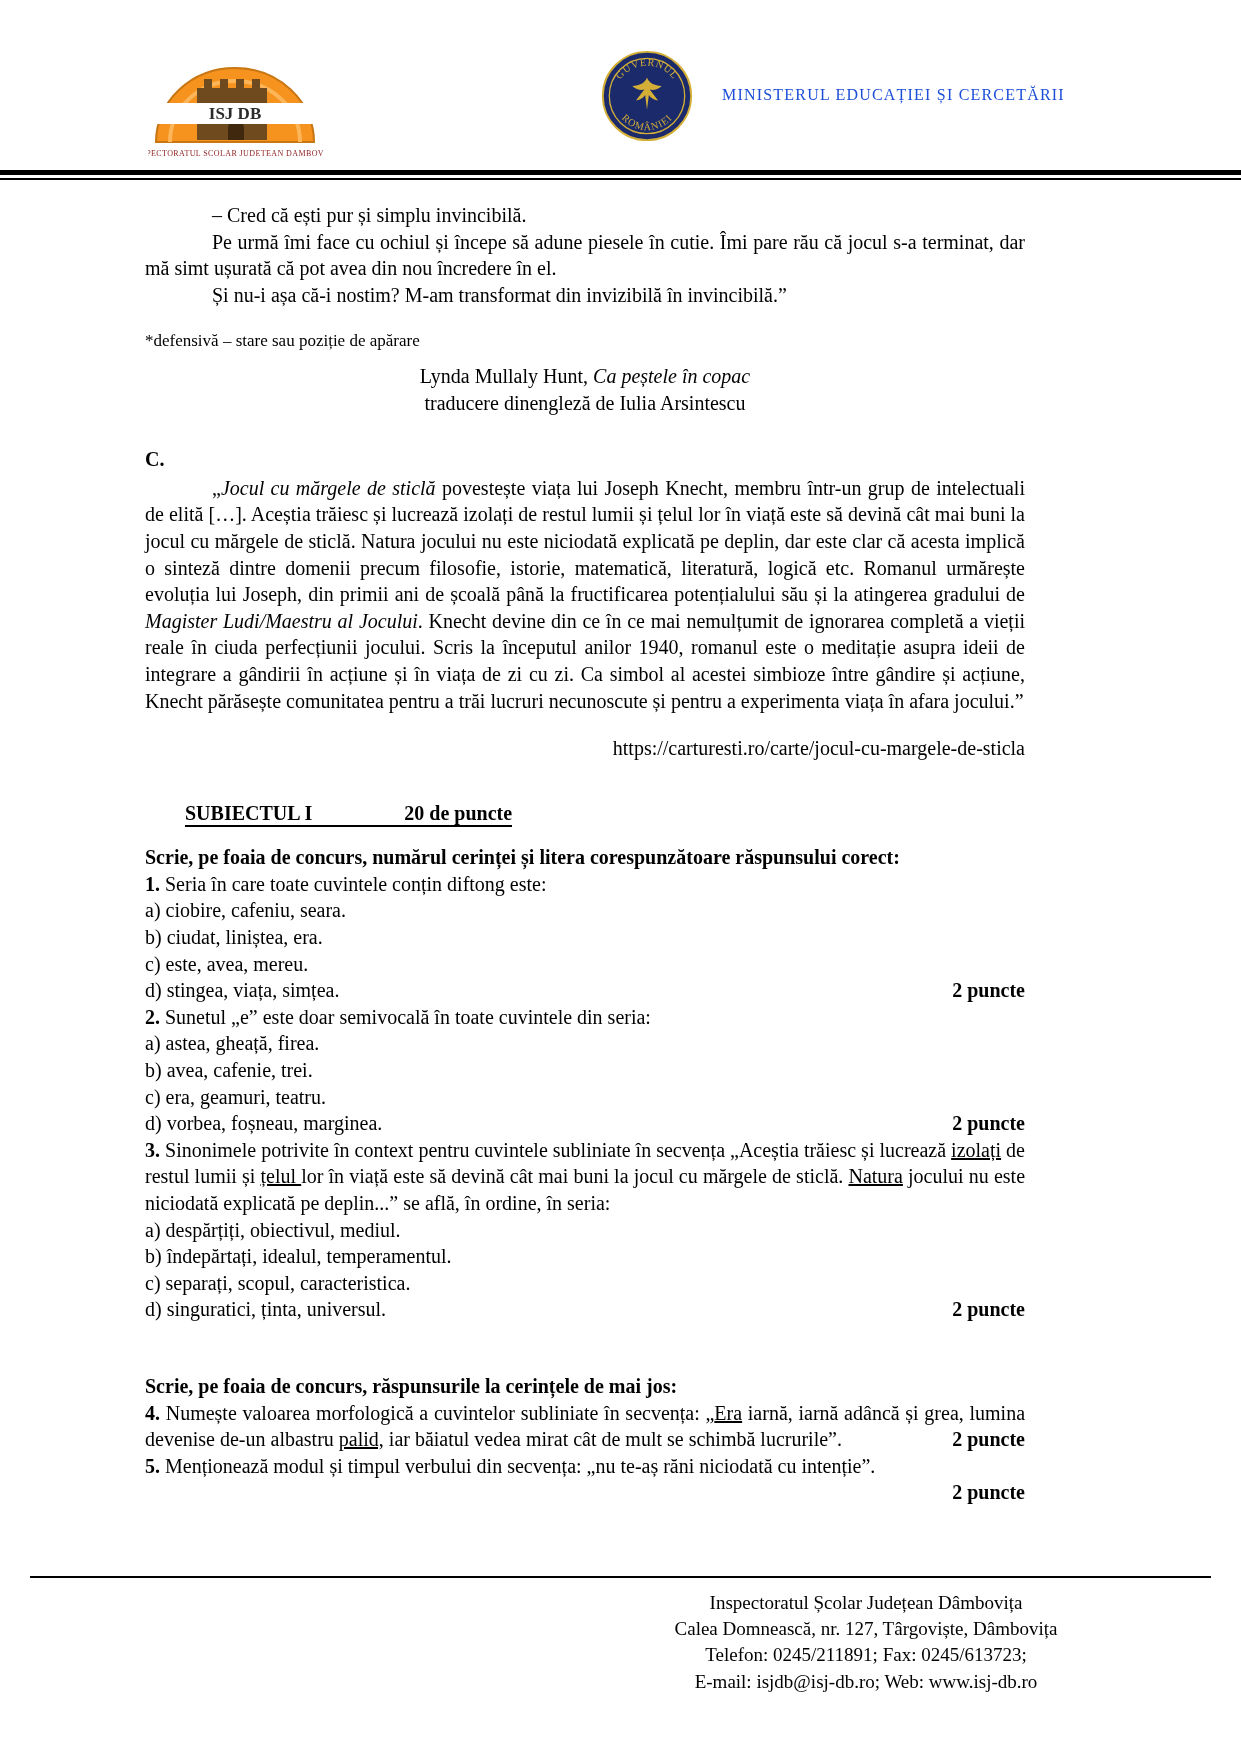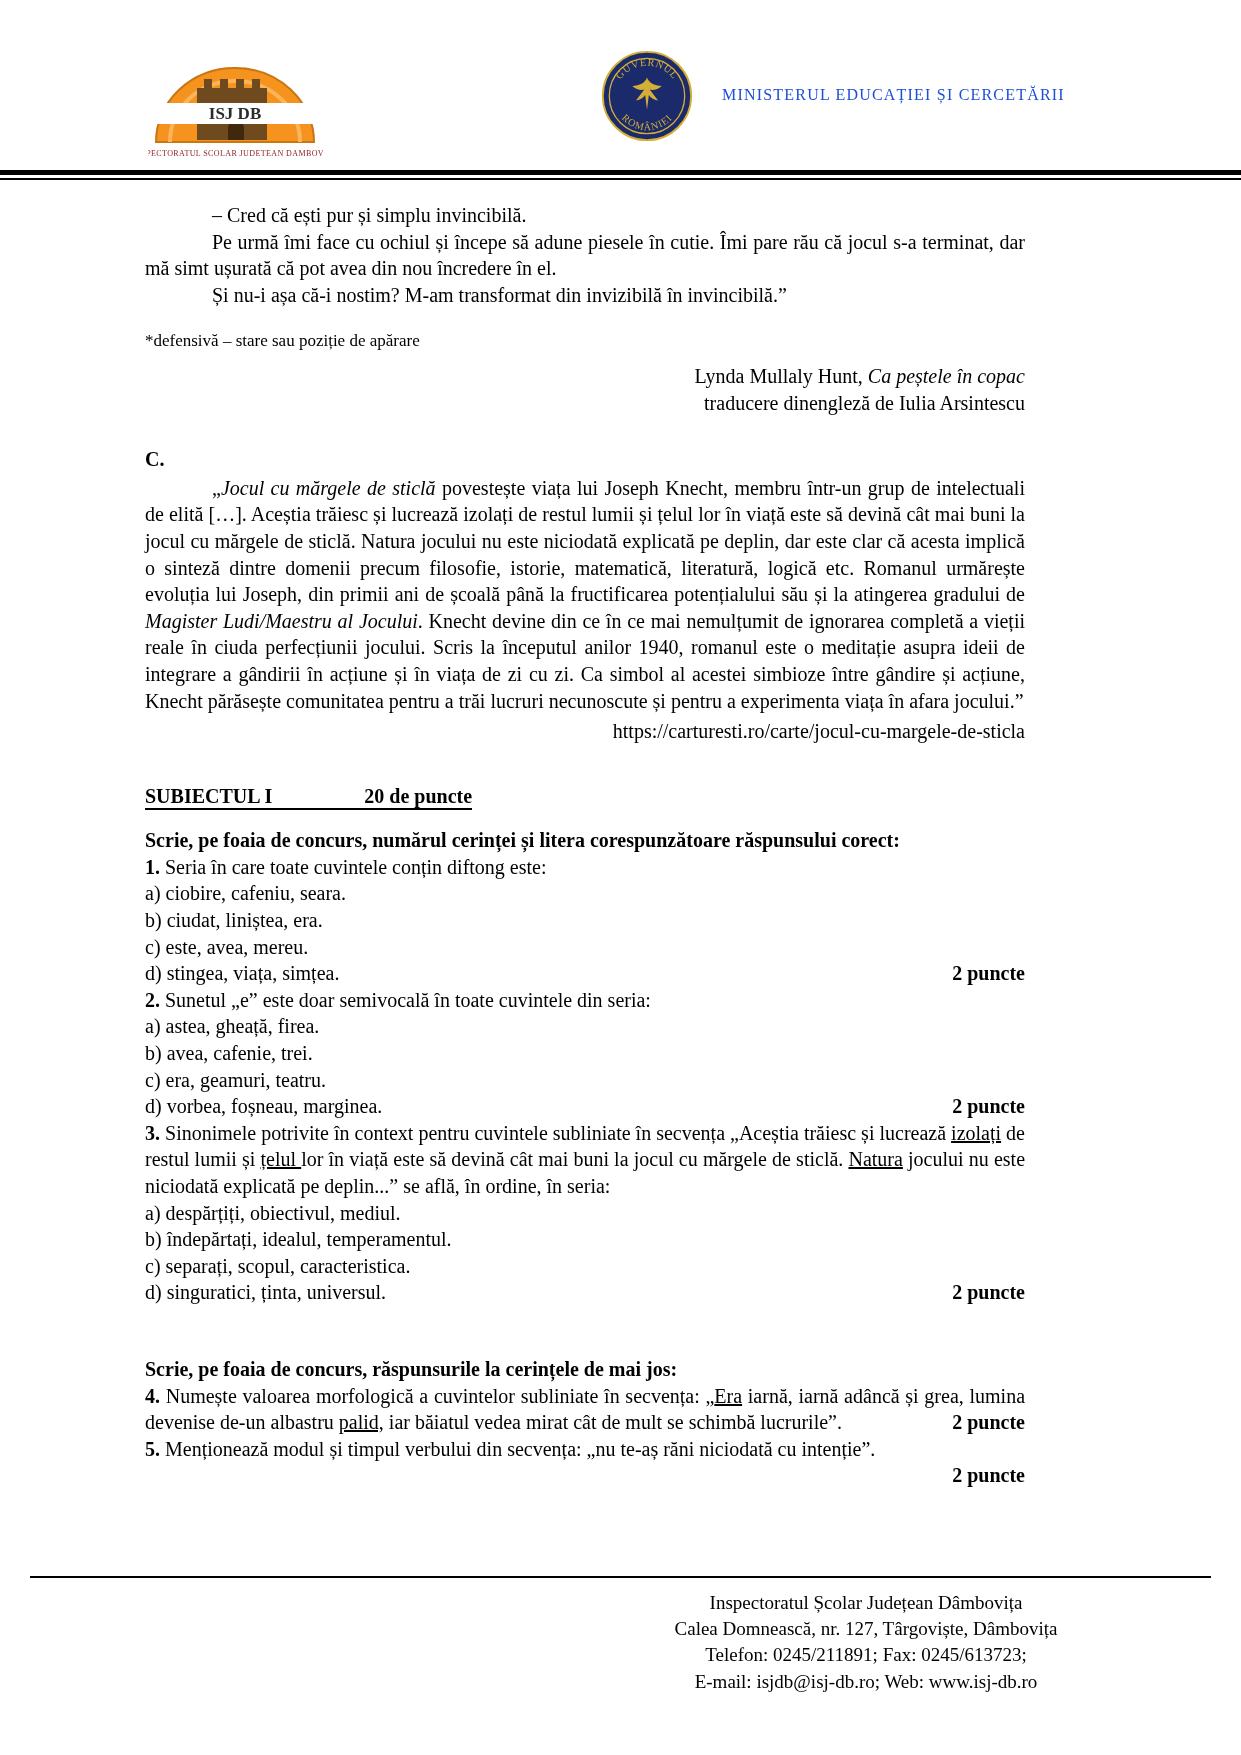--- a/index.html
+++ b/index.html
@@ -15,27 +15,27 @@
             color:#1d4ed8;white-space:nowrap;}
   .rule-thick{height:5px;background:#000;}
   .rule-thin{height:2px;background:#000;margin-top:3px;}
 
   
   .content{padding:22px 216px 0 145px;font-size:20px;line-height:1.33;}
   p{margin:0;}
   .ind{text-indent:67px;}
   .just{text-align:justify;}
   .footnote{margin-top:22px;font-size:17px;}
-  .attribution{margin-top:10px;text-align:right;}
+  .attribution{margin-top:10px;text-align:center;}
   .c-label{margin-top:30px;font-weight:bold;}
   .c-para{margin-top:2px;}
-  .source{margin-top:4px;text-align:right;}
+  .source{margin-top:21px;text-align:right;}
   .source a,.footer a{color:#000;text-decoration:none;}
   .subject-head{margin-top:38px;}
-  .sh-underline{border-bottom:2px solid #000;padding-bottom:1px;}
+  .sh-underline{border-bottom:2px solid #000;padding-bottom:1px;margin-left:40px;}
   .sh-underline b{font-weight:bold;}
   .sh-gap{display:inline-block;width:92px;}
   .instr{margin-top:18px;font-weight:bold;}
   .opt-row{display:flex;justify-content:space-between;}
   .pts{font-weight:bold;white-space:nowrap;}
   .u{text-decoration:underline;}
   .q4wrap{position:relative;}
   .pts-abs{position:absolute;right:0;bottom:0;font-weight:bold;}
   .pts-line{text-align:right;}
   .gap30{height:32px;}

